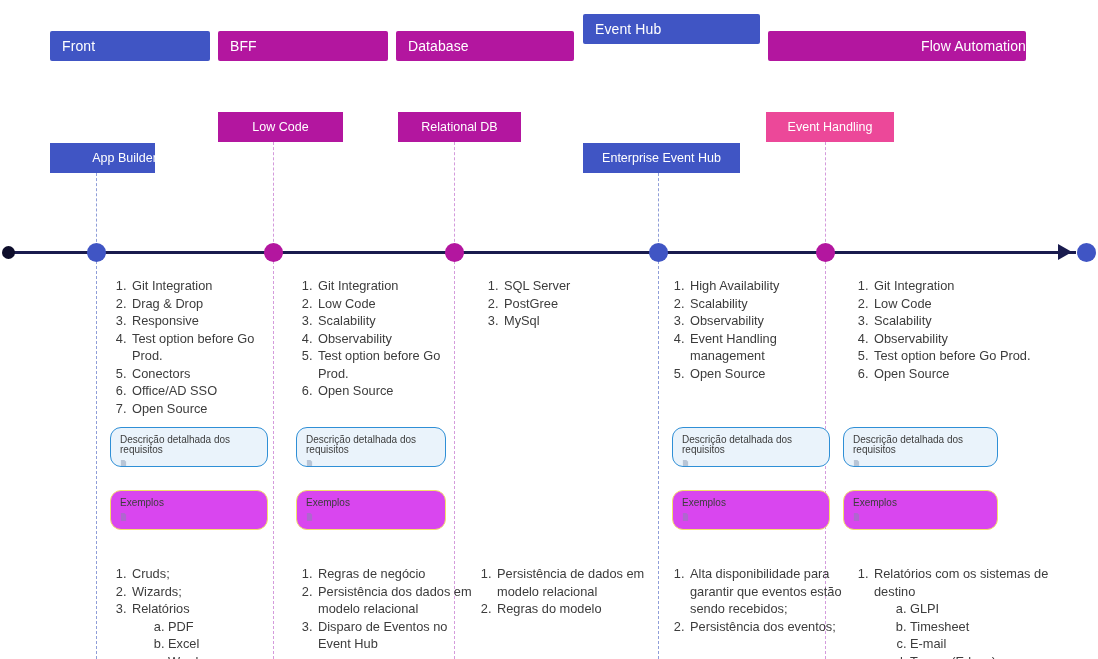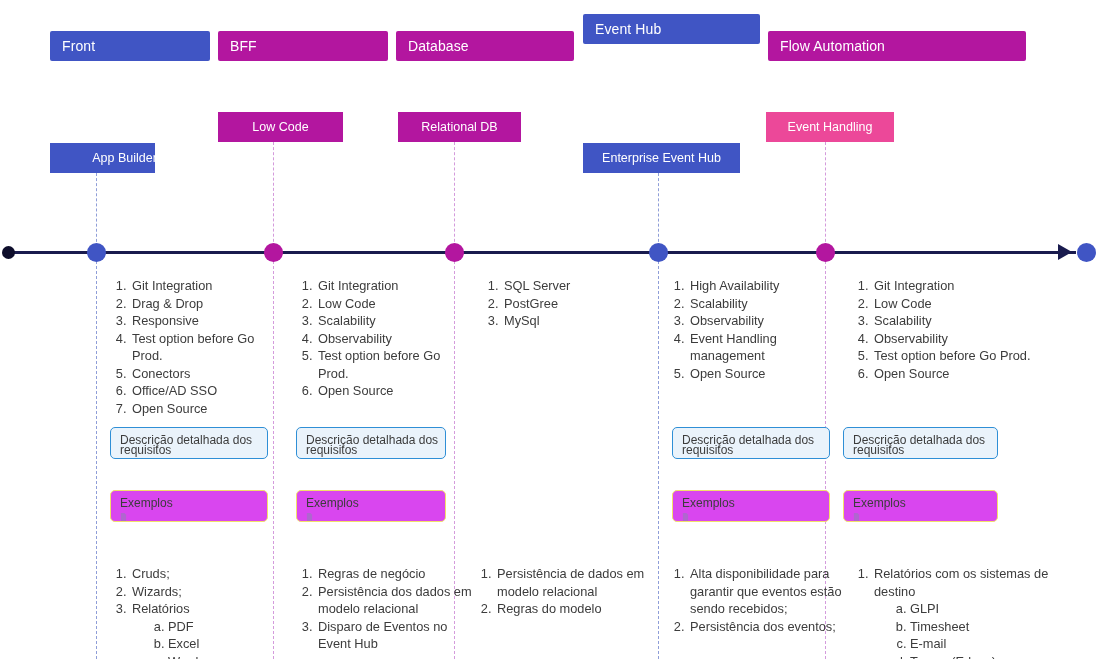--- a/index.html
+++ b/index.html
@@ -97,24 +97,24 @@
     list-style-type: lower-alpha;
     margin: 0;
     padding-left: 36px;
     font-size: 12.8px;
     line-height: 17.5px;
   }
 
   
   .callout {
     position: absolute;
-    height: 32px;
-    border-radius: 5px;
+    height: 40px;
+    border-radius: 11px;
     padding: 7px 0 0 9px;
-    font-size: 12px;
+    font-size: 10px;
     color: #3c3c3c;
     overflow: hidden;
   }
   .callout.blue {
     background: #eaf3fb;
     border: 1.6px solid #2f8fd6;
   }
   .callout.yellow {
     background: #d946ef;
     border: 1.6px solid #f2e06a;
@@ -137,21 +137,21 @@
     </div>
     <div class="cat-bar" style="left: 218px; top: 31px; width: 170px; background: rgb(179, 22, 159);">
       <span>BFF</span>
     </div>
     <div class="cat-bar" style="left: 396px; top: 31px; width: 178px; background: rgb(179, 22, 159);">
       <span>Database</span>
     </div>
     <div class="cat-bar" style="left: 583px; top: 14px; width: 177px; background: rgb(64, 85, 196);">
       <span>Event Hub</span>
     </div>
-    <div class="cat-bar" style="left: 768px; top: 31px; width: 258px; background: rgb(179, 22, 159);">
+    <div class="cat-bar" style="left: 768px; top: 31px; width: 258px; background: rgb(179, 22, 159); justify-content: flex-end;">
       <span>Flow Automation</span>
     </div>
   </div>
 <div id="dash-layer">
     <div class="dash-line" style="left: 96px; top: 173px; height: 79px; border-left-color: rgb(143, 158, 216);"></div>
     <div class="dash-line" style="left: 96px; top: 256px; height: 403px; border-left-color: rgb(143, 158, 216);"></div>
     <div class="dash-line" style="left: 273px; top: 142px; height: 110px; border-left-color: rgb(212, 155, 220);"></div>
     <div class="dash-line" style="left: 273px; top: 256px; height: 403px; border-left-color: rgb(212, 155, 220);"></div>
     <div class="dash-line" style="left: 454px; top: 142px; height: 110px; border-left-color: rgb(212, 155, 220);"></div>
     <div class="dash-line" style="left: 454px; top: 256px; height: 403px; border-left-color: rgb(212, 155, 220);"></div>

